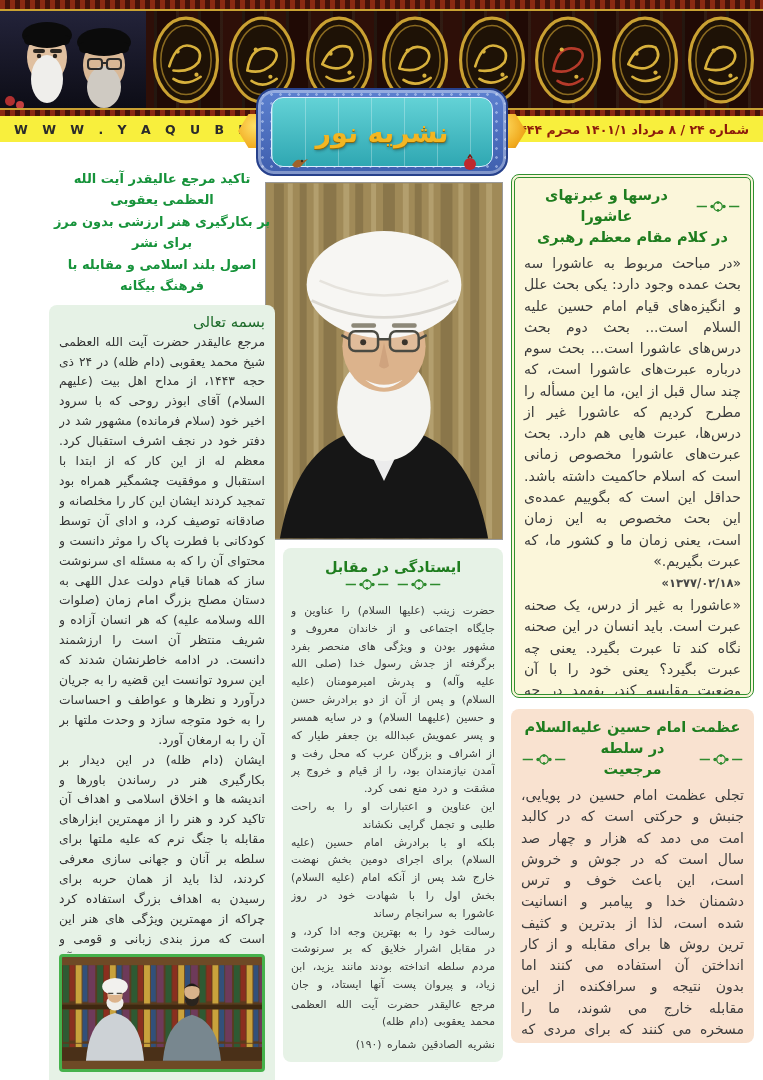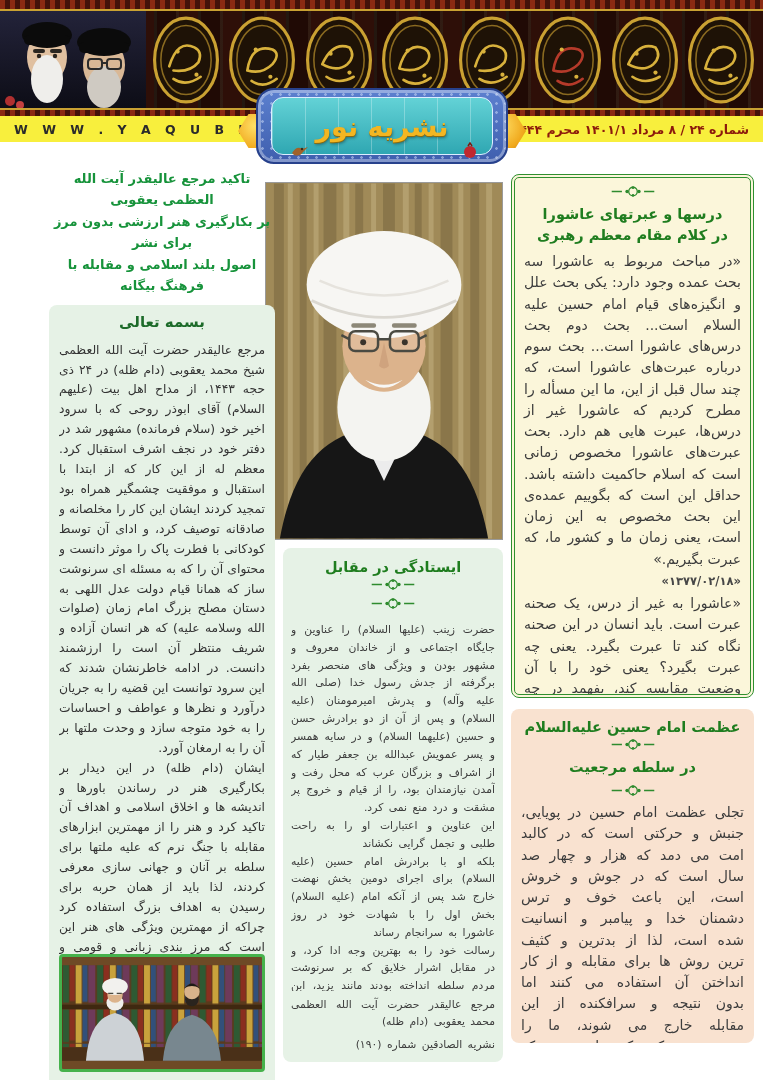--- a/index.html
+++ b/index.html
@@ -28,21 +28,21 @@
   .leaders svg { width:100%; height:100%; display:block; }
 
   
   .yellow-strip { position:absolute; top:116px; left:0; right:0; height:26px;
     background:#f8ef3d; display:flex; align-items:center; justify-content:space-between;
     padding:0 14px; direction:ltr; }
   .website { font-weight:bold; font-size:12.5px; letter-spacing:5px; color:#2b2b2b; }
   .issue { font-weight:bold; font-size:12.5px; color:#8c1a0c; direction:rtl; }
 
   
-  .banner { position:absolute; top:88px; left:256px; width:252px; height:76px; z-index:6; }
+  .banner { position:absolute; top:88px; left:256px; width:252px; height:88px; z-index:6; }
   .banner-outer { position:absolute; inset:0; border-radius:18px;
     background:
       radial-gradient(rgba(200,215,245,.55) 1px, transparent 1.6px),
       linear-gradient(#5c80cf, #3f5fae);
     background-size:9px 9px, 100% 100%;
     border:2px solid #27418c; box-shadow:inset 0 0 0 3px rgba(255,255,255,.35); }
   .banner-inner { position:absolute; inset:9px 15px; border-radius:12px;
     background:
       repeating-linear-gradient(90deg, rgba(255,255,255,.28) 0 1px, transparent 1px 33px),
       linear-gradient(#63d2d6, #2fa7b2);
@@ -65,42 +65,42 @@
   .col-middle { width:220px; }
   .col-left { width:226px; }
 
   .box { border-radius:8px; overflow:hidden; }
 
   
   .cream { margin-top:8px; height:524px; background:#fbf6da; border:4px double #2f8f2f;
     padding:7px 9px; }
   .pinkbox { margin-top:11px; height:334px; background:#f9e2d0; padding:8px 10px; }
   .box-title { text-align:center; color:#1f7d1f; font-weight:bold; font-size:14.5px; line-height:1.45; }
-  .title-row { display:flex; align-items:center; justify-content:center; gap:6px;flex-direction:column; }
+  .title-row { display:flex; align-items:center; justify-content:center; gap:6px; }
   .orn { width:46px; height:13px; flex:0 0 auto; }
   .quote { font-size:14px; line-height:1.52; text-align:justify; color:#3c3c3c; margin-top:5px; }
   .qdate { text-align:right; font-weight:bold; font-size:11.5px; color:#474747; margin:4px 0 2px; }
   .pinkbox .quote { word-spacing:3px; }
   .attrib { text-align:center; font-size:8.6px; color:#a5432a; margin-top:5px; line-height:1.6; }
 
   
   .portrait { margin-top:16px; width:238px; height:358px; border:1px solid #9a9a9a; background:#a08a58; }
   .portrait svg { width:100%; height:100%; display:block; }
   .greenbox { background:#e6f2e6; }
   .article { margin-top:8px; height:514px; padding:9px 8px 8px; display:flex; flex-direction:column; }
   .article-body { flex:1 1 auto; overflow:hidden; margin-top:11px; }
   .article p { font-size:10.8px; line-height:1.65; text-align:justify; color:#3c3c3c;
     word-spacing:2px; }
 
   
   .headline { margin-top:2px; text-align:center; color:#17933b; font-weight:bold;
     font-size:13px; line-height:1.65; }
   .headline span { display:block; }
   .bismillah { margin-top:8px; height:808px; padding:8px 10px 10px; display:flex; flex-direction:column; }
-  .bismillah h3 { text-align:center; color:#1d6b2a; font-size:15px; font-weight:bold; margin-bottom:10px; }
+  .bismillah h3 { color:#1d6b2a; font-size:15px; font-weight:normal; margin-bottom:2px; }
   .bis-body { flex:1 1 auto; overflow:hidden; }
   .bis-body p { font-size:12.3px; line-height:1.62; text-align:justify; color:#333; }
   .smallphoto { width:100%; height:118px; border:3px solid #46b24c; border-radius:4px;
     background:#6e4a26; flex:0 0 auto; }
   .smallphoto svg { width:100%; height:100%; display:block; }
   .pagenum { direction:ltr; text-align:left; color:#2f9e4f; font-size:25px; font-weight:bold;
     line-height:1.1; padding-left:14px; margin-top:3px; }
 </style>
 </head>
 <body>

